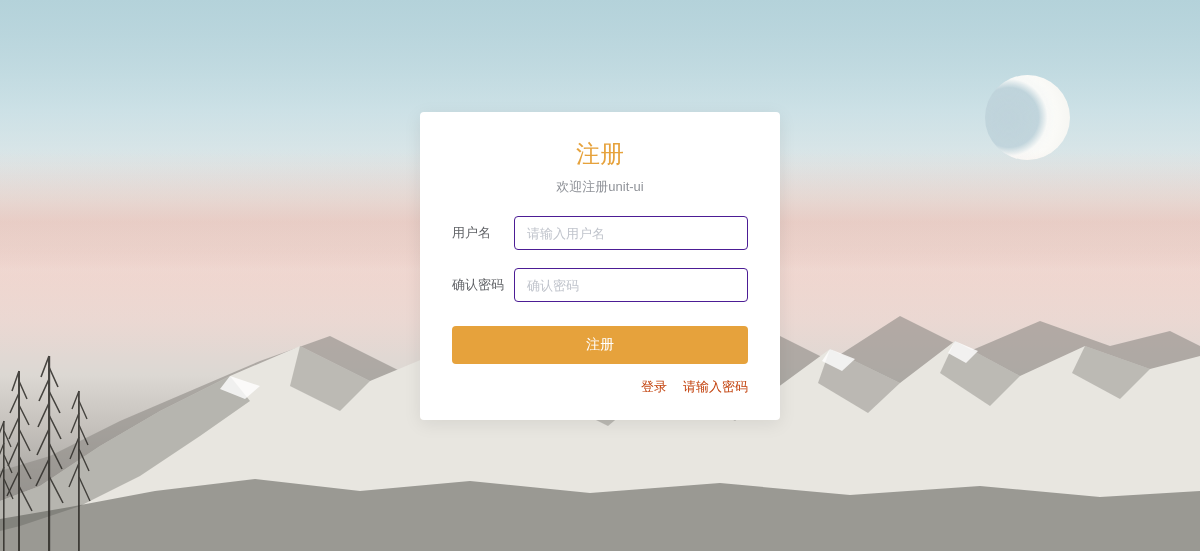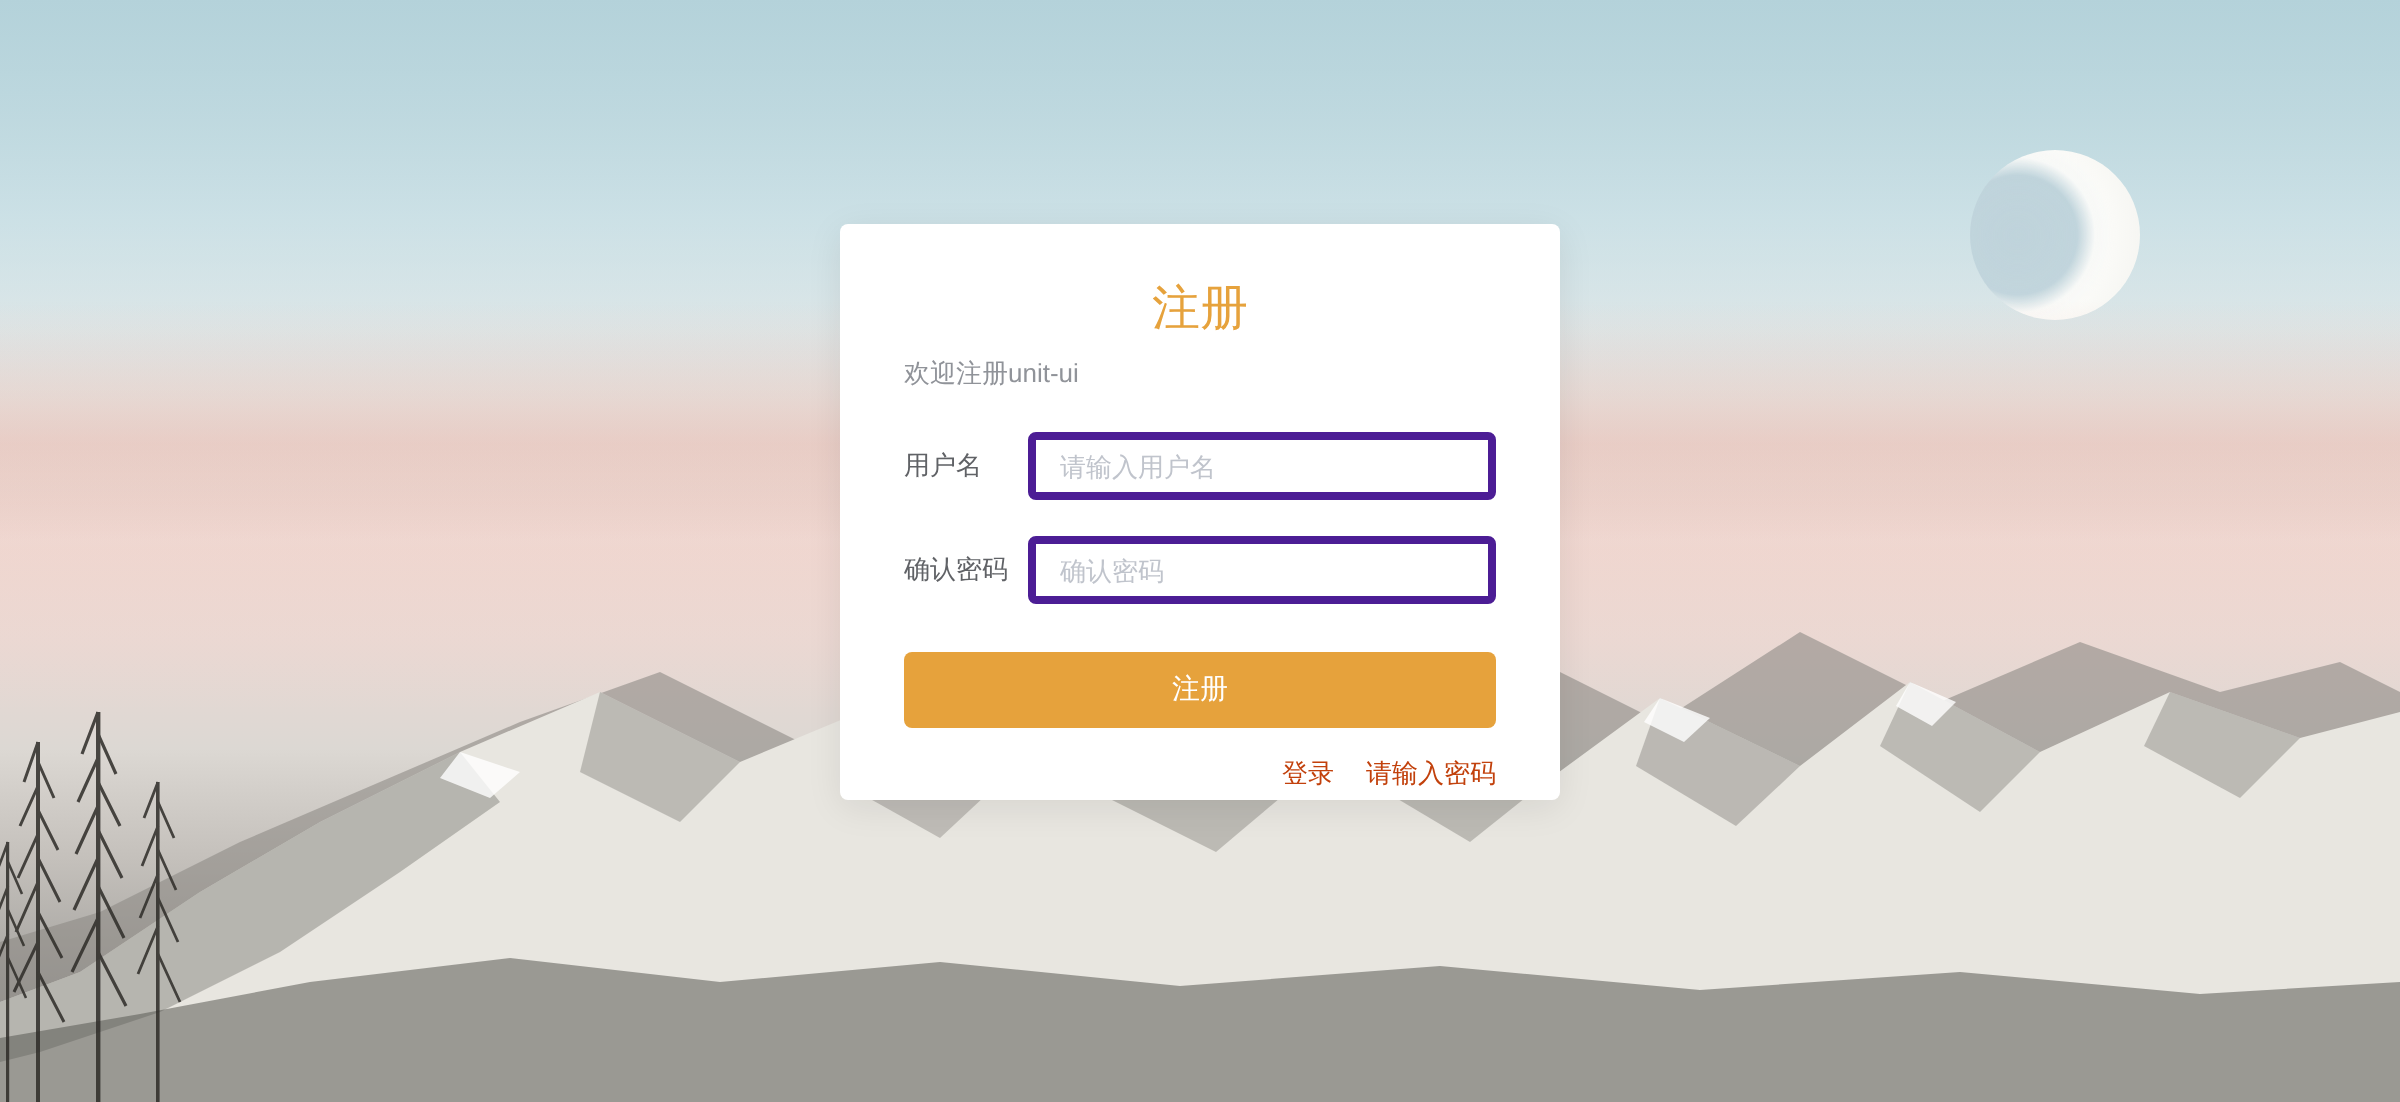--- a/index.html
+++ b/index.html
@@ -66,53 +66,53 @@
     }
     .form-card {
       position: absolute;
       left: 50%;
       top: 112px;
       transform: translateX(-50%);
       width: 360px;
       background: #ffffff;
       border-radius: 4px;
       box-shadow: 0 4px 18px rgba(0,0,0,0.08);
-      padding: 26px 32px 4px;
+      padding: 26px 32px 24px;
       z-index: 10;
     }
     .form-title {
       font-size: 24px;
       color: #e6a23c;
       text-align: center;
       font-weight: 400;
       margin-bottom: 8px;
     }
     .form-subtitle {
       font-size: 13px;
       color: #909399;
-      text-align: left;
+      text-align: center;
       margin-bottom: 20px;
     }
     .form-row {
       display: flex;
       align-items: center;
       margin-bottom: 18px;
     }
     .form-label {
       width: 62px;
       font-size: 13px;
       color: #606266;
       text-align: left;
       padding-right: 10px;
       flex-shrink: 0;
     }
     .form-input {
       flex: 1;
       height: 34px;
-      border: 4px solid #4c1d95;
+      border: 1px solid #4c1d95;
       border-radius: 4px;
       padding: 0 12px;
       font-size: 13px;
       color: #606266;
       outline: none;
     }
     .form-input::placeholder {
       color: #c0c4cc;
     }
     .submit-button {

